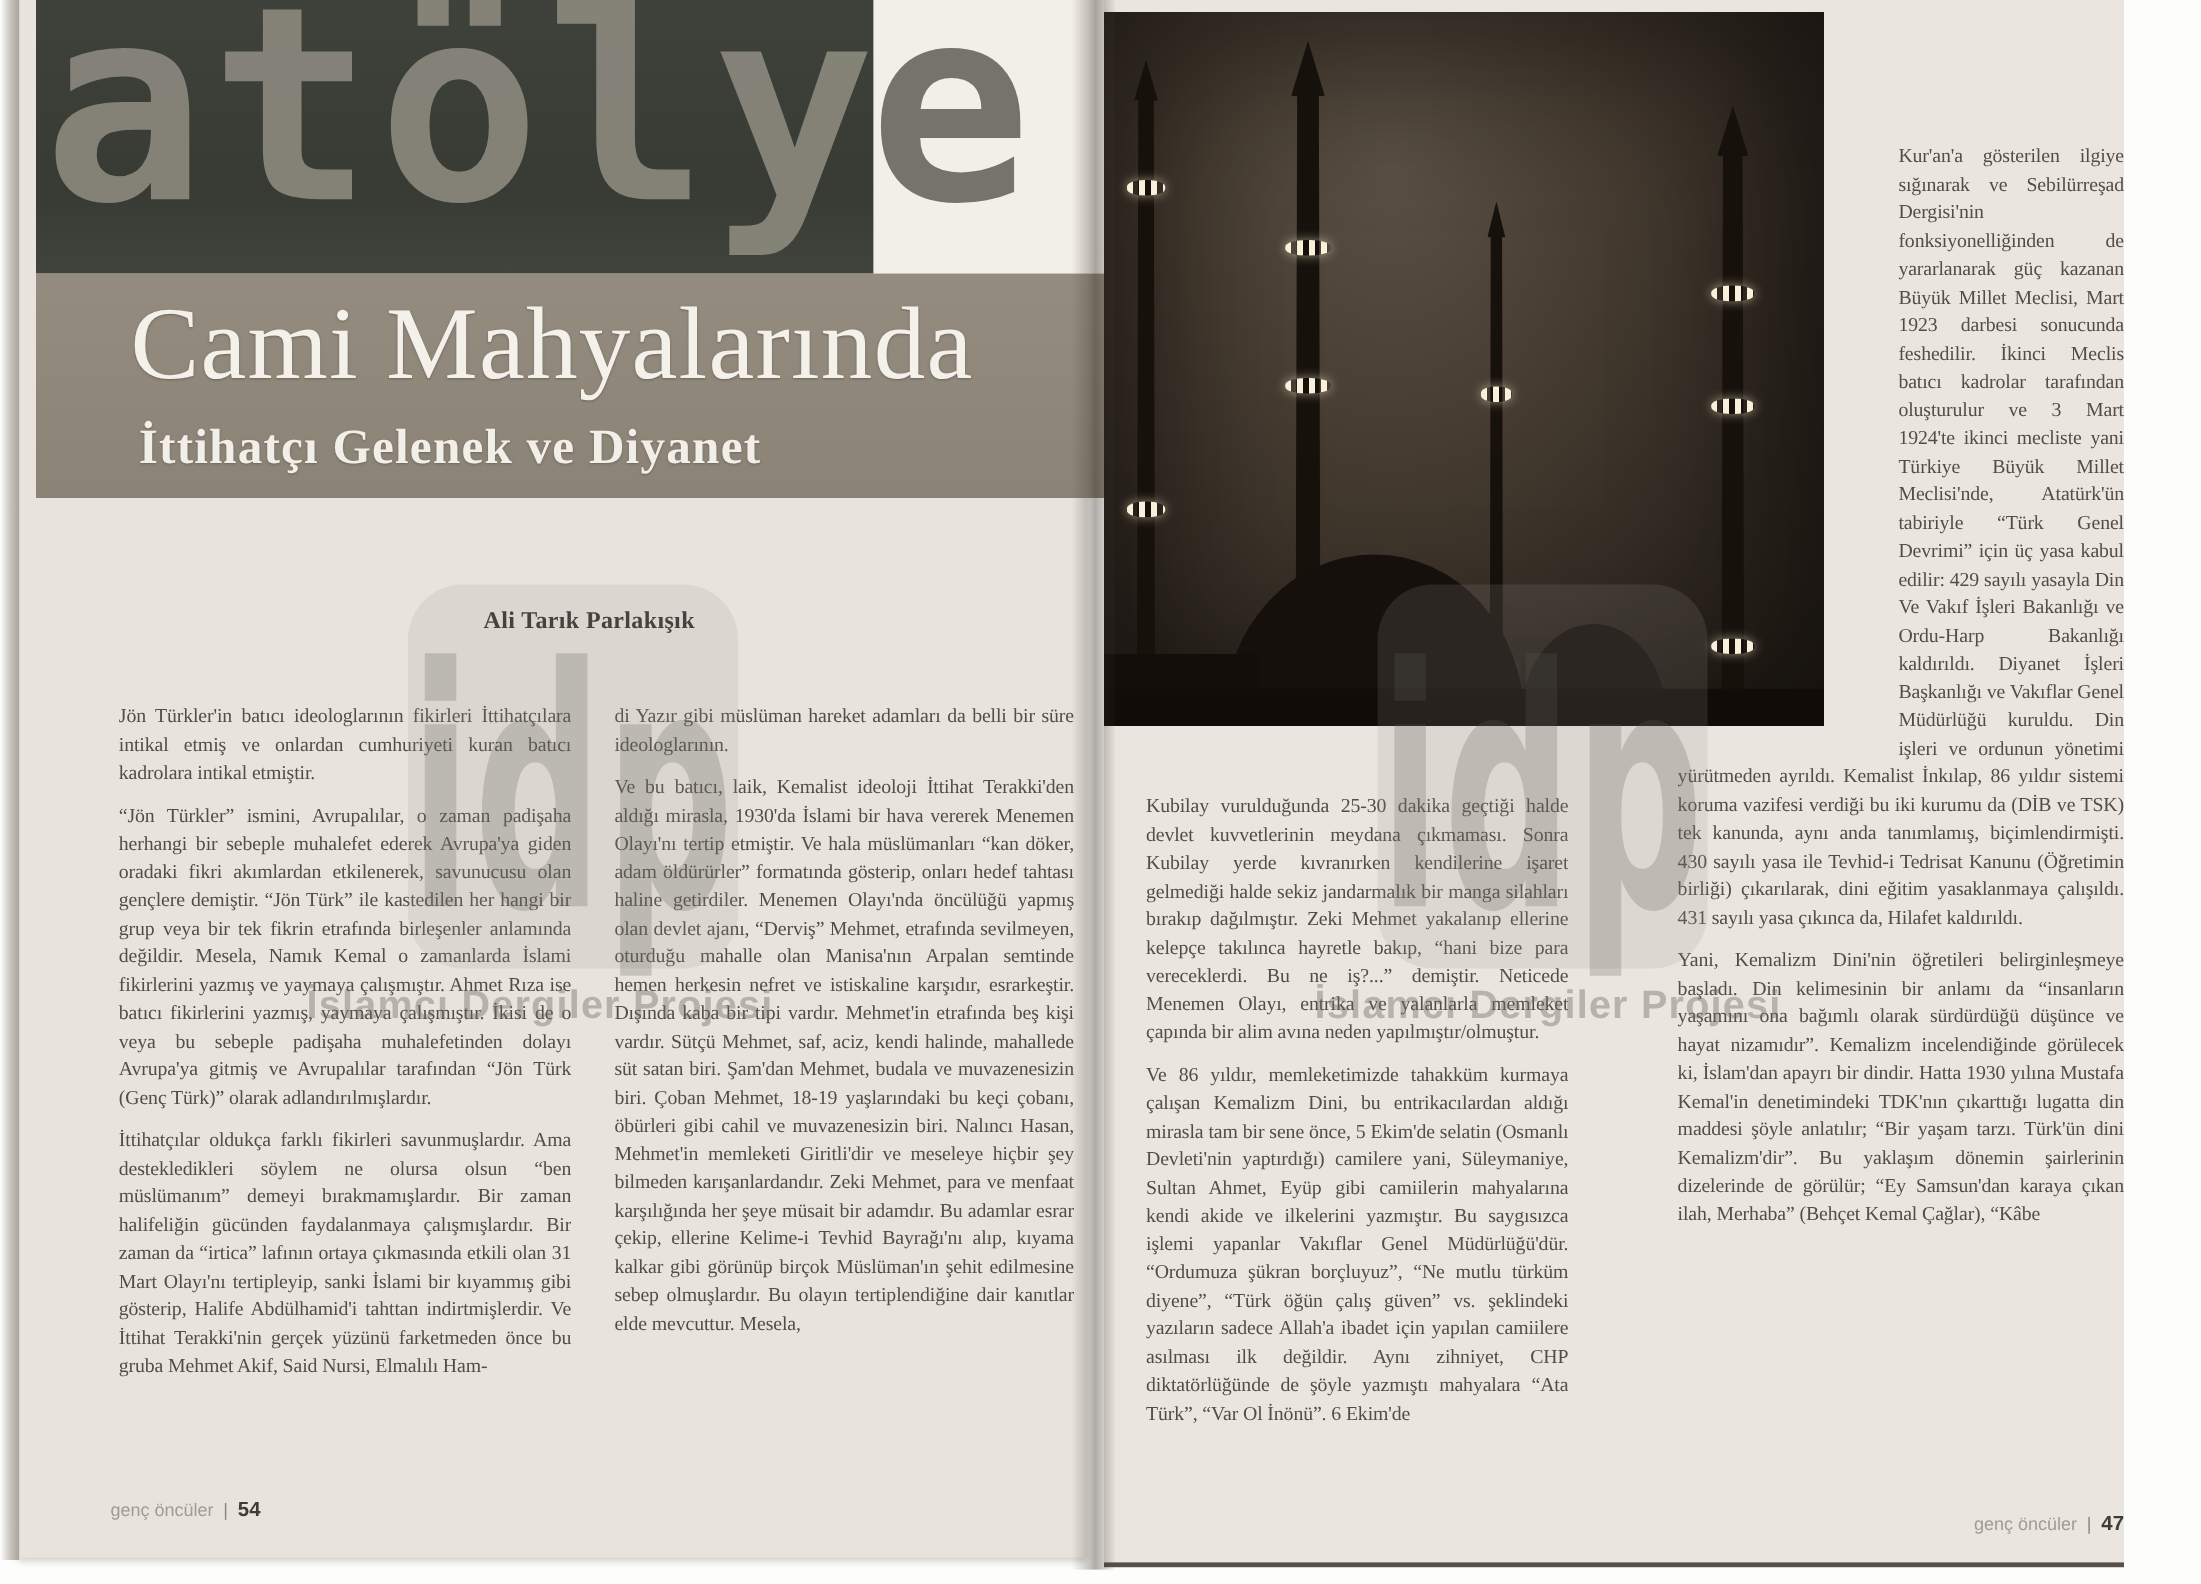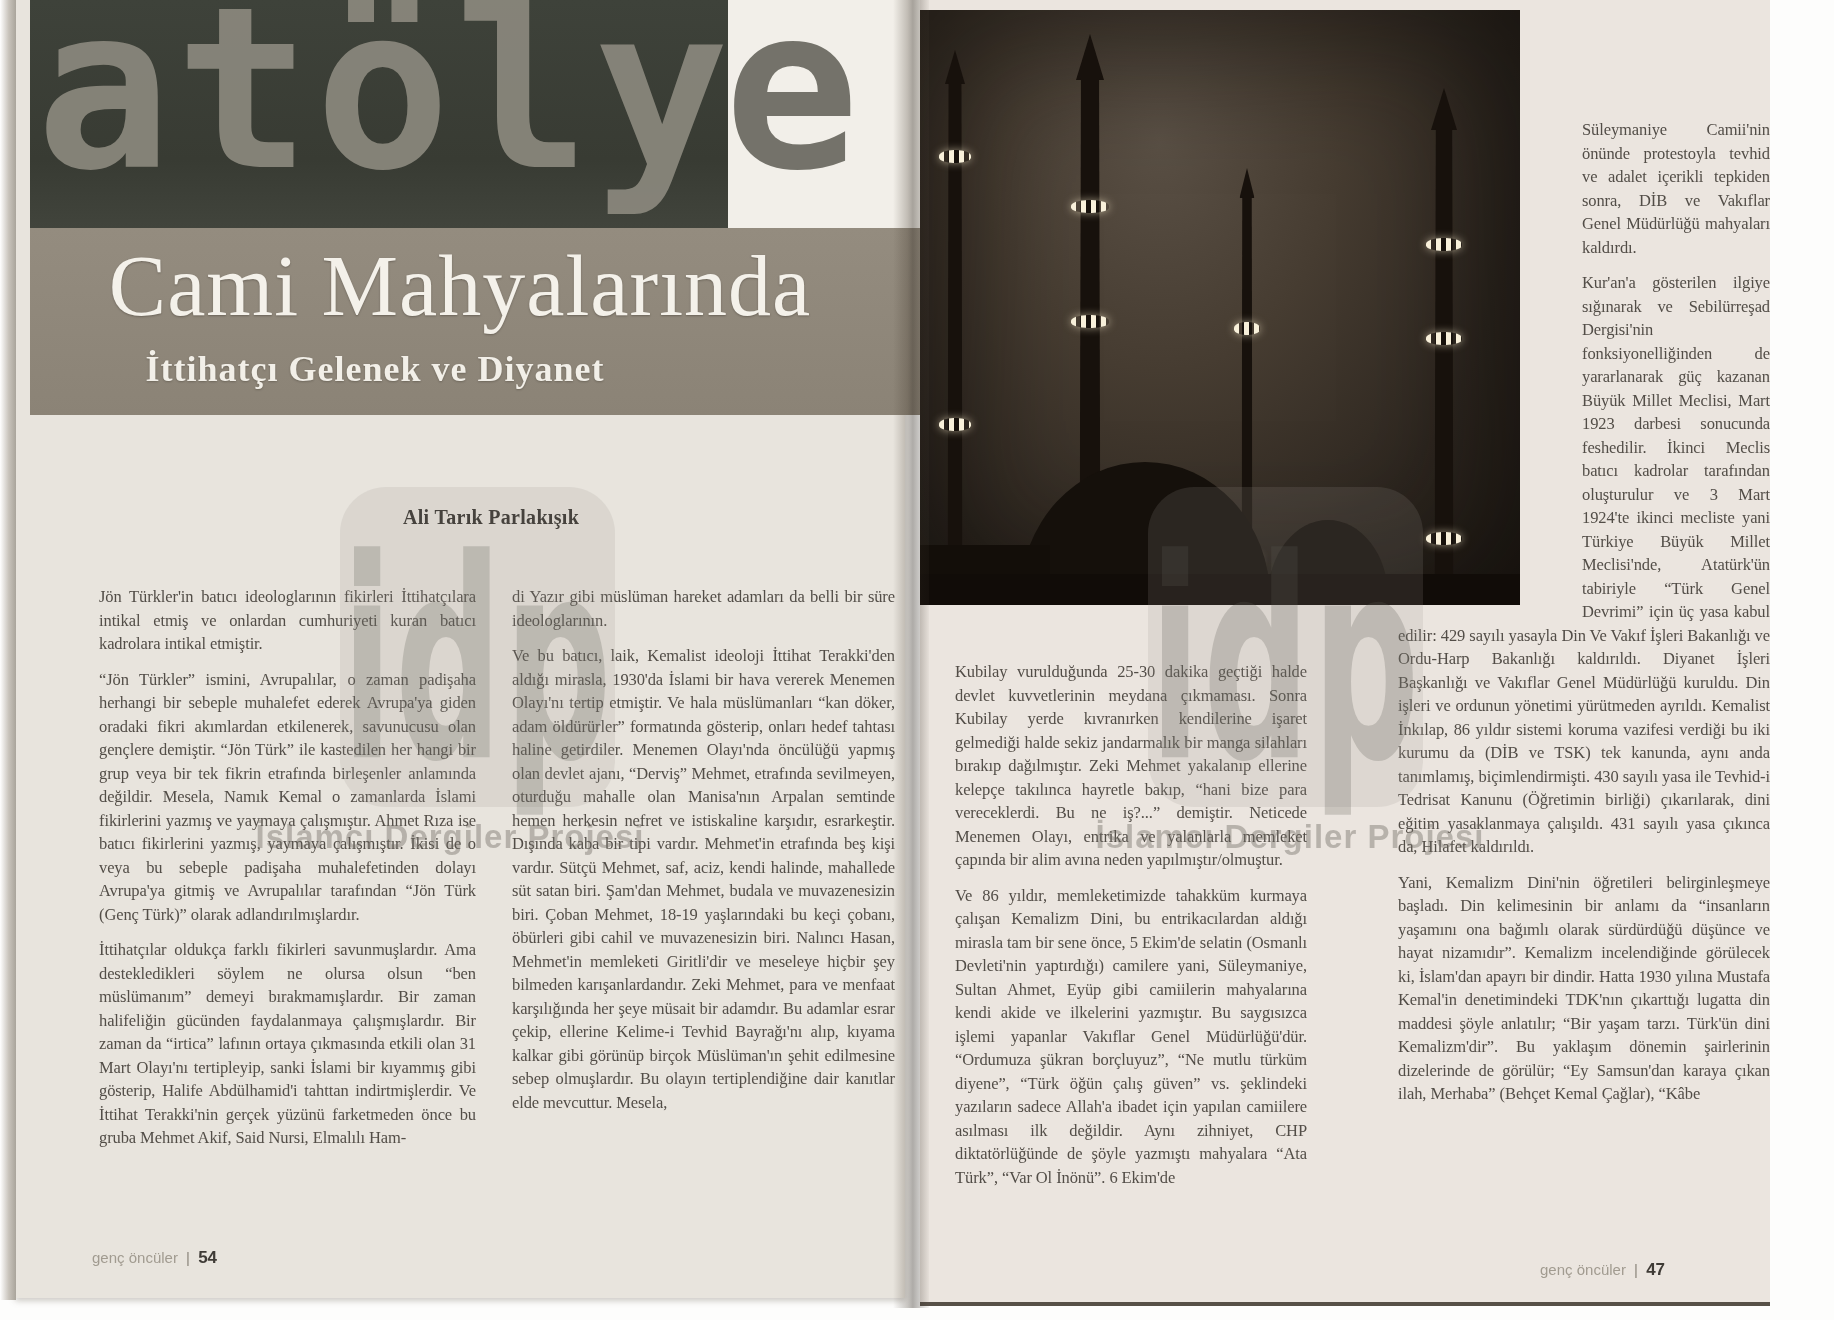--- a/index.html
+++ b/index.html
@@ -24,39 +24,39 @@
             letter-spacing:4px;color:#8f8c81;opacity:.88;white-space:nowrap;
             position:absolute;left:6px;top:-42px;}
   .wordmark-tail{font-family:"DejaVu Sans Mono",monospace;font-weight:bold;font-size:225px;
                  color:#55544b;opacity:.8;position:absolute;left:-4px;top:-42px;}
   .band-taupe{position:absolute;left:15px;top:228px;width:890px;height:187px;
               background:linear-gradient(180deg,#948c7f 0%,#8b8376 100%);}
   .article-title{position:absolute;left:20px;top:236px;width:850px;margin:0;text-align:center;
                  font-size:86px;font-weight:normal;color:#f4f1ea;letter-spacing:1px;
                  text-shadow:0 1px 2px rgba(40,35,28,.35);}
   .article-subtitle{position:absolute;left:20px;top:348px;width:680px;margin:0;text-align:center;
-                    font-size:36px;font-weight:bold;color:#f2efe8;letter-spacing:1px;
+                    font-size:41px;font-weight:bold;color:#f2efe8;letter-spacing:1px;
                     text-shadow:0 1px 2px rgba(40,35,28,.3);}
   
   .author{position:absolute;left:388px;top:506px;font-size:20px;font-weight:bold;color:#35322d;
           letter-spacing:.3px;z-index:3;}
   .col{position:absolute;z-index:3;color:#524d47;font-size:16.5px;line-height:23.5px;
        text-align:justify;letter-spacing:-.1px;overflow:hidden;}
   .col p{margin:0 0 12px 0;}
   .col-l1{left:84px;top:585px;width:377px;height:672px;}
   .col-l2{left:497px;top:585px;width:383px;height:672px;}
   .col-r1{left:955px;top:660px;width:352px;height:600px;}
   .col-r2{left:1398px;top:118px;width:372px;height:1150px;}
   .col-spacer{float:left;width:184px;height:505px;}
   
   .footer{position:absolute;z-index:4;font-family:"Liberation Sans",sans-serif;font-size:15px;color:#a19b90;}
   .footer .f-num{font-weight:bold;font-size:17px;color:#3f3b36;}
   .footer .f-sep{color:#8d877d;margin:0 4px;}
   .footer-left{left:77px;top:1248px;}
-  .footer-right{left:1540px;top:1260px;width:230px;text-align:left;}
+  .footer-right{left:1540px;top:1260px;width:230px;text-align:right;}
   
   .photo{position:absolute;left:920px;top:10px;width:600px;height:595px;overflow:hidden;z-index:1;
          background:radial-gradient(ellipse at 40% 22%,#5a5045 0%,#463c31 35%,#2e2720 70%,#211b15 100%);
          box-shadow:inset 0 0 120px 40px rgba(10,8,5,.5);}
   .minaret{position:absolute;}
   .m-cap{position:absolute;left:50%;transform:translateX(-50%);top:0;background:#17110c;
          clip-path:polygon(50% 0,100% 100%,0 100%);}
   .m-shaft{position:absolute;left:50%;transform:translateX(-50%);background:#17110c;
            clip-path:polygon(7% 0,93% 0,100% 100%,0 100%);}
   .ring{position:absolute;left:50%;transform:translateX(-50%);height:13px;border-radius:45%;
@@ -169,21 +169,20 @@
     <div class="mass-left"></div>
     <div class="base-band"></div>
   </div>
 
   <div class="col col-r1">
       <p>Kubilay vurulduğunda 25-30 dakika geçtiği halde devlet kuvvetlerinin meydana çıkmaması. Sonra Kubilay yerde kıvranırken kendilerine işaret gelmediği halde sekiz jandarmalık bir manga silahları bırakıp dağılmıştır. Zeki Mehmet yakalanıp ellerine kelepçe takılınca hayretle bakıp, “hani bize para vereceklerdi. Bu ne iş?...” demiştir. Neticede Menemen Olayı, entrika ve yalanlarla memleket çapında bir alim avına neden yapılmıştır/olmuştur.</p>
       <p>Ve 86 yıldır, memleketimizde tahakküm kurmaya çalışan Kemalizm Dini, bu entrikacılardan aldığı mirasla tam bir sene önce, 5 Ekim'de selatin (Osmanlı Devleti'nin yaptırdığı) camilere yani, Süleymaniye, Sultan Ahmet, Eyüp gibi camiilerin mahyalarına kendi akide ve ilkelerini yazmıştır. Bu saygısızca işlemi yapanlar Vakıflar Genel Müdürlüğü'dür. “Ordumuza şükran borçluyuz”, “Ne mutlu türküm diyene”, “Türk öğün çalış güven” vs. şeklindeki yazıların sadece Allah'a ibadet için yapılan camiilere asılması ilk değildir. Aynı zihniyet, CHP diktatörlüğünde de şöyle yazmıştı mahyalara “Ata Türk”, “Var Ol İnönü”. 6 Ekim'de</p>
     </div>
   <div class="col col-r2">
     <div class="col-spacer"></div>
-  <p>Süleymaniye Camii'nin önünde protestoyla tevhid ve adalet içerikli tepkiden sonra, DİB ve Vakıflar Genel Müdürlüğü mahyaları kaldırdı.</p>
       <p>Kur'an'a gösterilen ilgiye sığınarak ve Sebilürreşad Dergisi'nin fonksiyonelliğinden de yararlanarak güç kazanan Büyük Millet Meclisi, Mart 1923 darbesi sonucunda feshedilir. İkinci Meclis batıcı kadrolar tarafından oluşturulur ve 3 Mart 1924'te ikinci mecliste yani Türkiye Büyük Millet Meclisi'nde, Atatürk'ün tabiriyle “Türk Genel Devrimi” için üç yasa kabul edilir: 429 sayılı yasayla Din Ve Vakıf İşleri Bakanlığı ve Ordu-Harp Bakanlığı kaldırıldı. Diyanet İşleri Başkanlığı ve Vakıflar Genel Müdürlüğü kuruldu. Din işleri ve ordunun yönetimi yürütmeden ayrıldı. Kemalist İnkılap, 86 yıldır sistemi koruma vazifesi verdiği bu iki kurumu da (DİB ve TSK) tek kanunda, aynı anda tanımlamış, biçimlendirmişti. 430 sayılı yasa ile Tevhid-i Tedrisat Kanunu (Öğretimin birliği) çıkarılarak, dini eğitim yasaklanmaya çalışıldı. 431 sayılı yasa çıkınca da, Hilafet kaldırıldı.</p>
       <p>Yani, Kemalizm Dini'nin öğretileri belirginleşmeye başladı. Din kelimesinin bir anlamı da “insanların yaşamını ona bağımlı olarak sürdürdüğü düşünce ve hayat nizamıdır”. Kemalizm incelendiğinde görülecek ki, İslam'dan apayrı bir dindir. Hatta 1930 yılına Mustafa Kemal'in denetimindeki TDK'nın çıkarttığı lugatta din maddesi şöyle anlatılır; “Bir yaşam tarzı. Türk'ün dini Kemalizm'dir”. Bu yaklaşım dönemin şairlerinin dizelerinde de görülür; “Ey Samsun'dan karaya çıkan ilah, Merhaba” (Behçet Kemal Çağlar), “Kâbe</p>
     </div>
 
   <div class="footer footer-right">
     <span class="f-label">genç öncüler</span>
     <span class="f-sep">|</span>
     <span class="f-num">47</span>
   </div>
 

